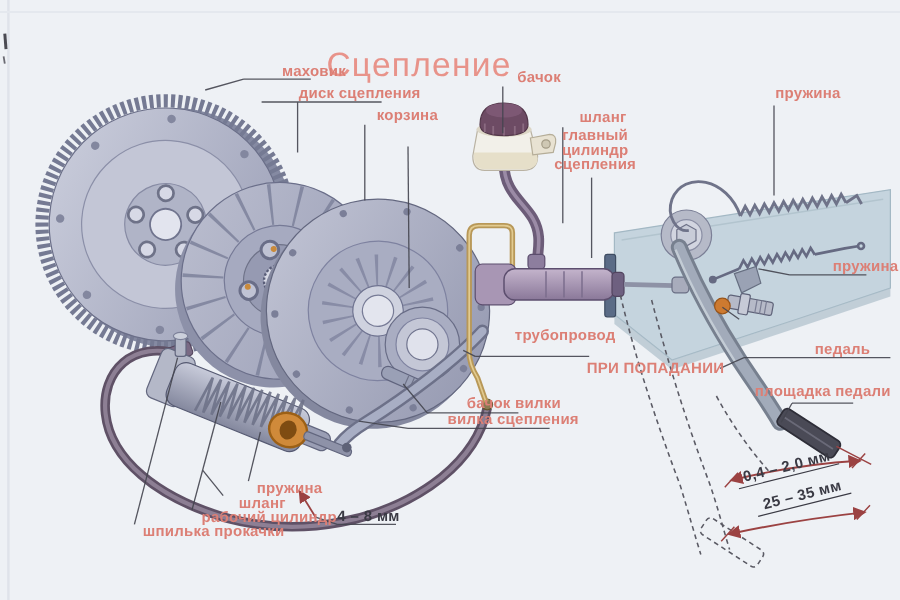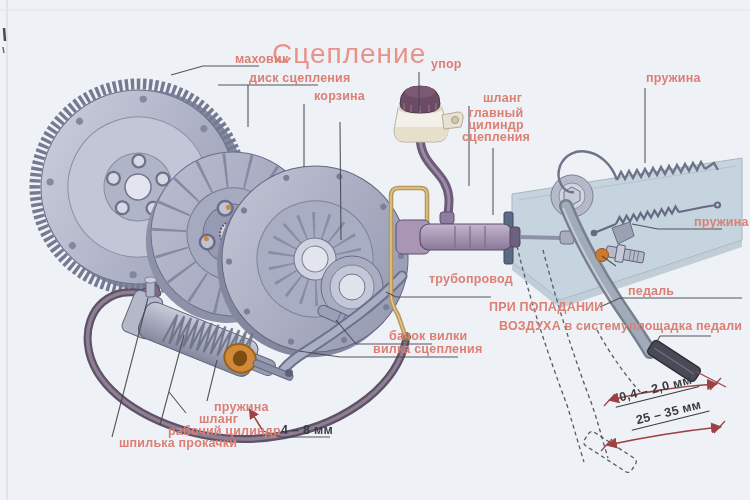--- a/index.html
+++ b/index.html
@@ -248,33 +248,32 @@
     <path d="M112,437 L148,298"></path>
     <path d="M281,437 H330 M281,437 L263,431"></path>
   </g>
 </svg>
 
 <div class="title" style="left:272px;top:38px">Сцепление</div>
 
 <div class="lbl" style="left:203px;top:53px">маховик</div>
 <div class="lbl" style="left:217px;top:72px">диск сцепления</div>
 <div class="lbl" style="left:282px;top:90px">корзина</div>
-<div class="lbl" style="left:399px;top:58px">упор</div>
+<div class="lbl" style="left:399px;top:58px">бачок</div>
 <div class="lbl" style="left:451px;top:92px">шланг</div>
 <div class="lbl-block" style="left:458px;top:107px;width:76px">
   <div>главный</div>
   <div>цилиндр</div>
   <div>сцепления</div>
 </div>
 <div class="lbl" style="left:614px;top:72px">пружина</div>
 <div class="lbl" style="left:662px;top:216px">пружина</div>
-<div class="lbl" style="left:596px;top:285px">педаль</div>
+<div class="lbl" style="left:647px;top:285px">педаль</div>
 <div class="lbl" style="left:397px;top:273px">трубопровод</div>
 <div class="lbl" style="left:457px;top:301px">ПРИ ПОПАДАНИИ</div>
-<div class="lbl" style="left:467px;top:320px">ВОЗДУХА в систему</div>
 <div class="lbl" style="left:597px;top:320px">площадка педали</div>
 <div class="lbl" style="left:357px;top:330px">бачок вилки</div>
 <div class="lbl" style="left:341px;top:343px">вилка сцепления</div>
 <div class="lbl" style="left:182px;top:401px">пружина</div>
 <div class="lbl" style="left:167px;top:413px">шланг</div>
 <div class="lbl" style="left:136px;top:425px">рабочий цилиндр</div>
 <div class="lbl" style="left:87px;top:437px">шпилька прокачки</div>
 
 <div class="dim" style="left:281px;top:423px">4 – 8 мм</div>
 <div class="dim rot" style="left:614px;top:392px;width:86px">0,4 – 2,0 мм</div>

